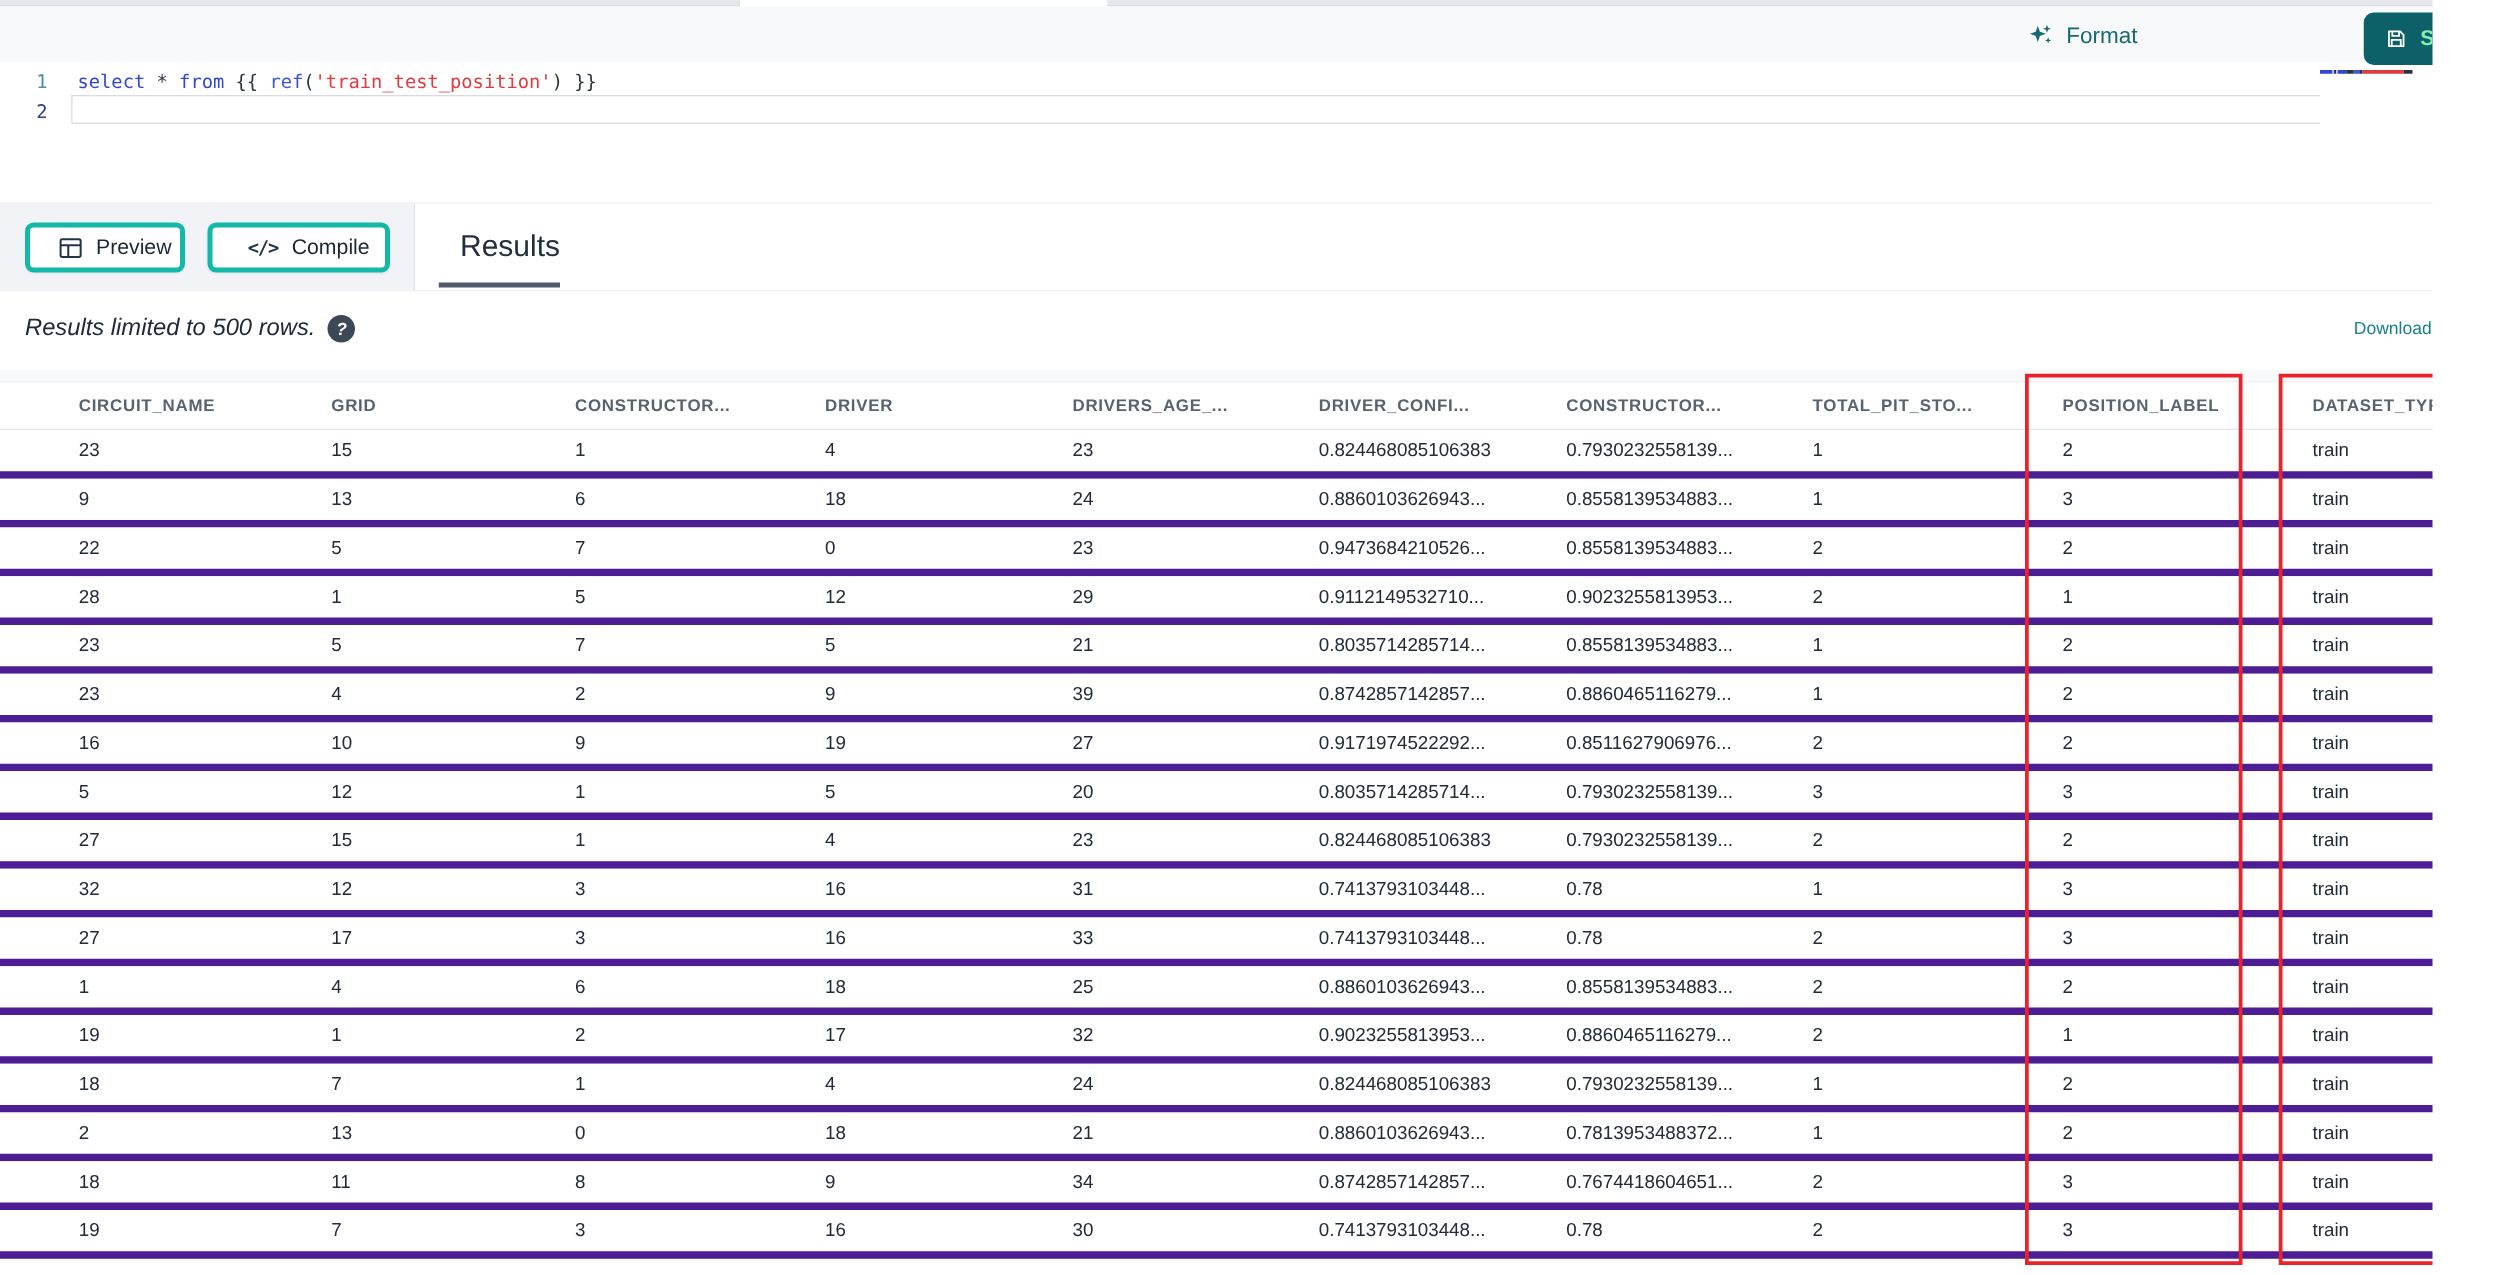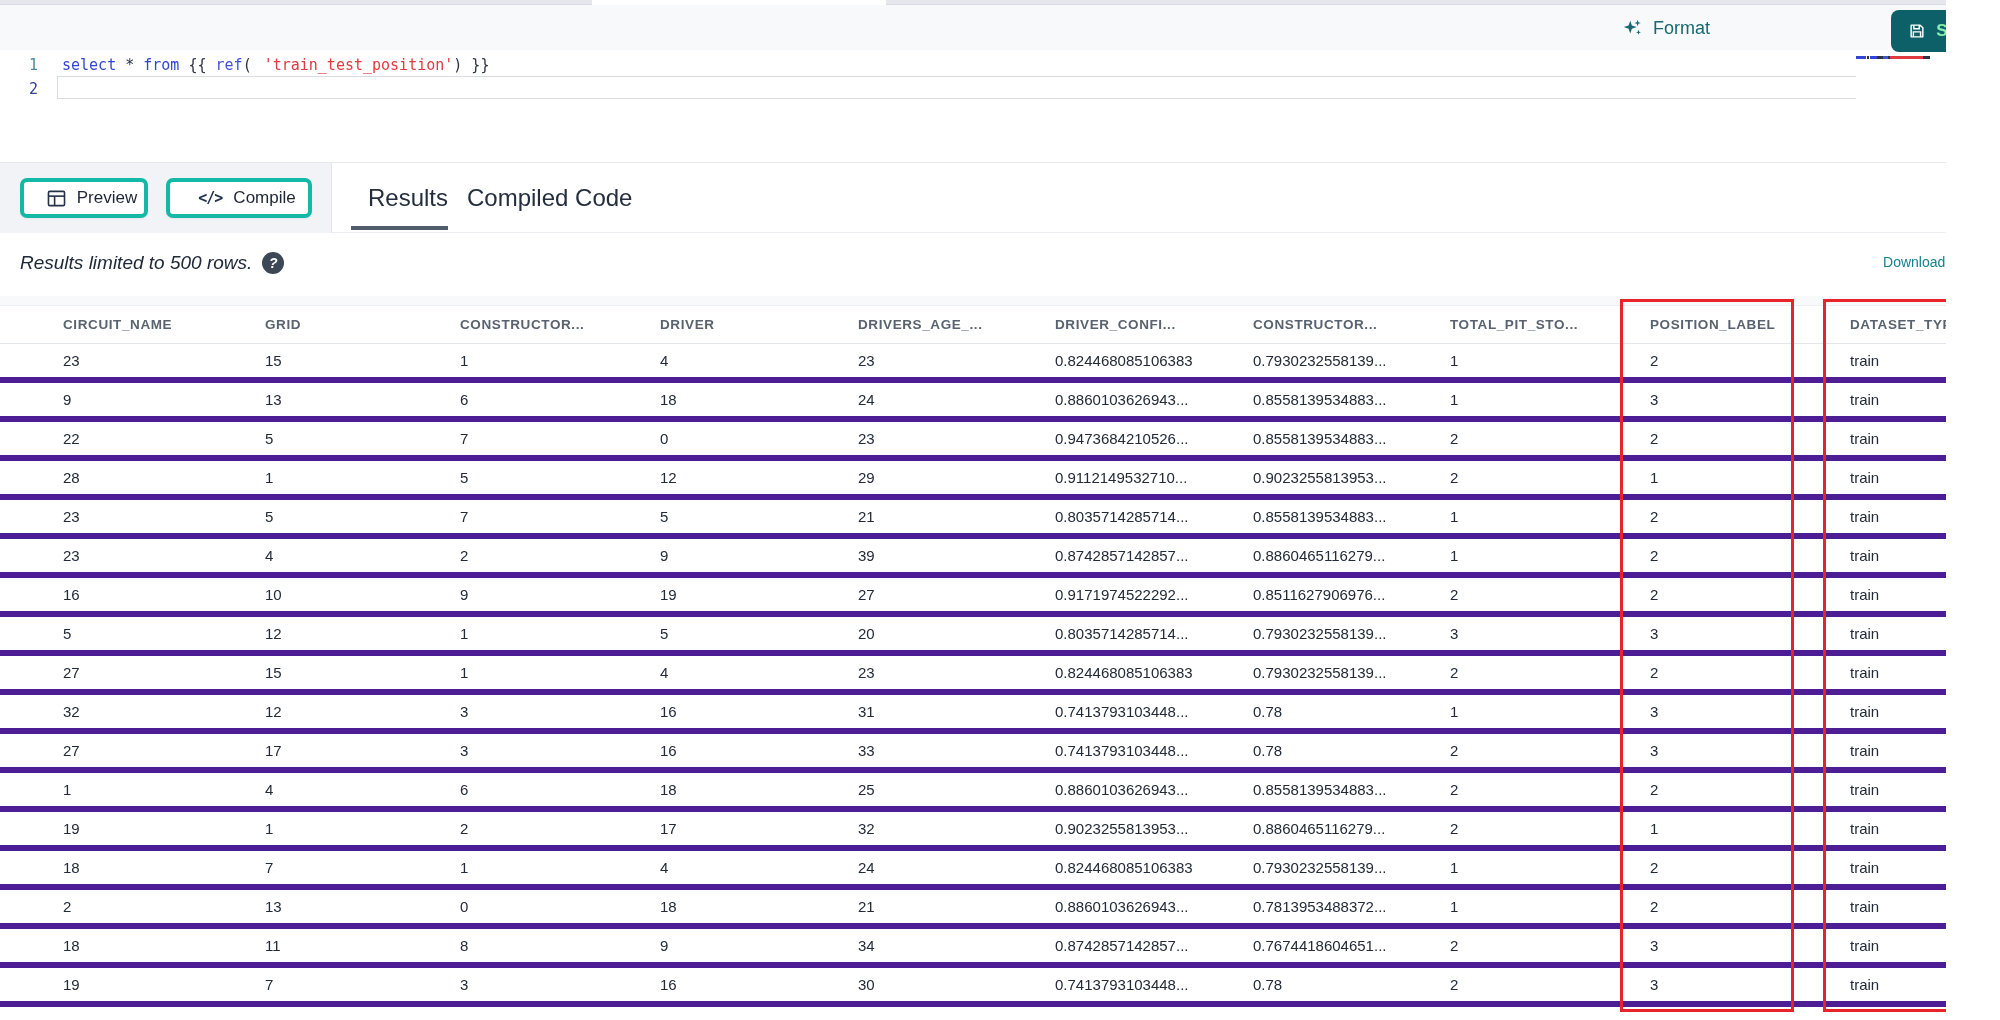--- a/index.html
+++ b/index.html
@@ -24,21 +24,21 @@
   #editor { position:absolute; left:0; top:50px; width:2000px; height:113px; background:#fff; border-bottom:1px solid #e6e9ec; }
   .code-row { position:absolute; left:0; height:24px; display:flex; font-family:"DejaVu Sans Mono", monospace; font-size:15px; line-height:24px; }
   #code-row-1 { top:3px; }
   #code-row-2 { top:27px; }
   .gutter { width:38px; text-align:right; padding-right:0; }
   #line-num-1 { color:var(--ln1); }
   #line-num-2 { color:var(--ln2); }
   #sql-line-1 { padding-left:24px; white-space:pre; }
   .tok-keyword { color:var(--kw); }
   .tok-function { color:var(--fn); }
-  .tok-string { color:var(--str);margin-left:12px; }
+  .tok-string { color:var(--str); }
   .tok-plain, .tok-operator { color:#2c3340; }
   #active-line-box { position:absolute; left:57px; top:26px; width:1911px; height:23px; background:#fff; border:1px solid #d8dbe1; }
   #minimap { position:absolute; left:1856px; top:4px; width:134px; height:100px; background:#fff; }
   #minimap-line { display:flex; height:3px; margin-top:2px; }
   #minimap-line div { height:3px; }
   #scroll-tick { position:absolute; left:1993px; top:18px; width:5px; height:13px; background:#4a4f57; }
 
   
   #results-toolbar { position:absolute; left:0; top:163px; width:2000px; height:70px; background:#fff; border-bottom:1px solid #eceef1; }
   #toolbar-left { position:absolute; left:0; top:0; width:332px; height:70px; background:#f1f3f6; border-right:1px solid #e1e4e9; }
@@ -144,21 +144,20 @@
           <path d="M8 6.5 v10"></path>
         </svg>
       </span>
       <span>Preview</span>
     </button>
     <button class="tool-btn" id="compile-button">
       <span class="code-glyph">&lt;/&gt;</span>
       <span>Compile</span>
     </button>
     <div class="tab" id="tab-results">Results</div>
-    <div class="tab" id="tab-compiled">Compiled Code</div>
     <div id="tab-underline"></div>
   </div>
 
   <div id="results-info">
     <div id="limit-text">
       <span>Results limited to 500 rows.</span>
       <span id="help-icon">?</span>
     </div>
     <div id="download-csv">Download CSV</div>
   </div>

